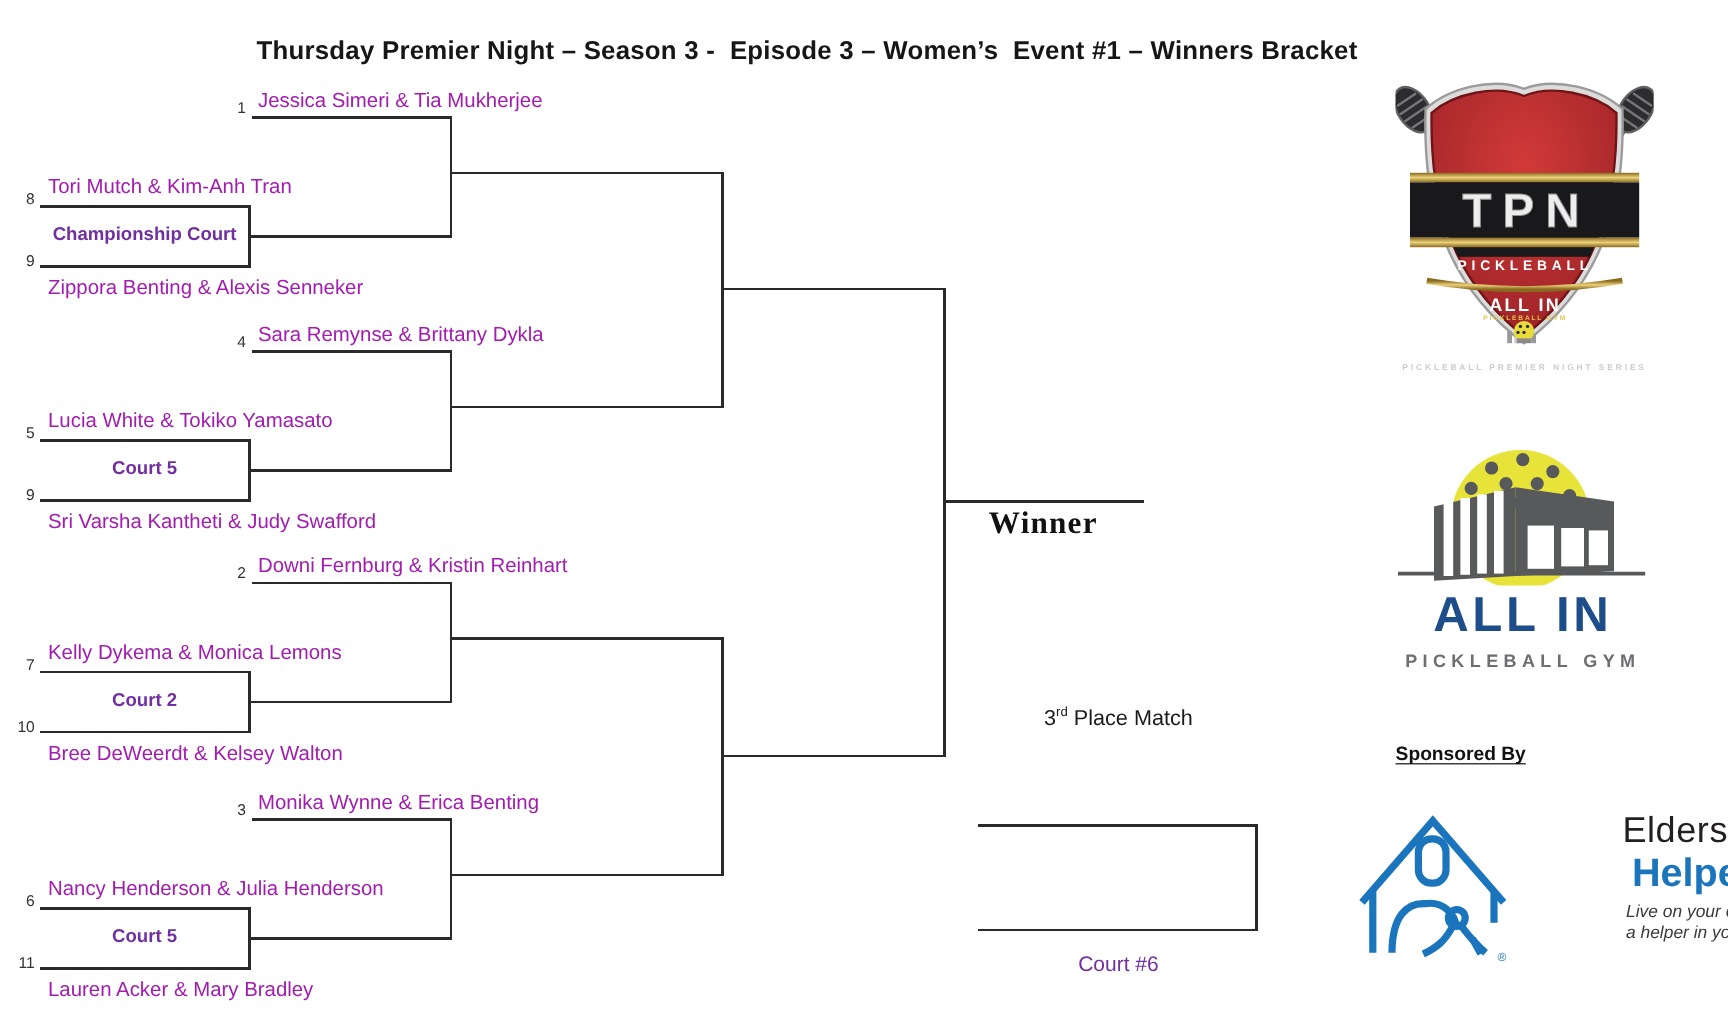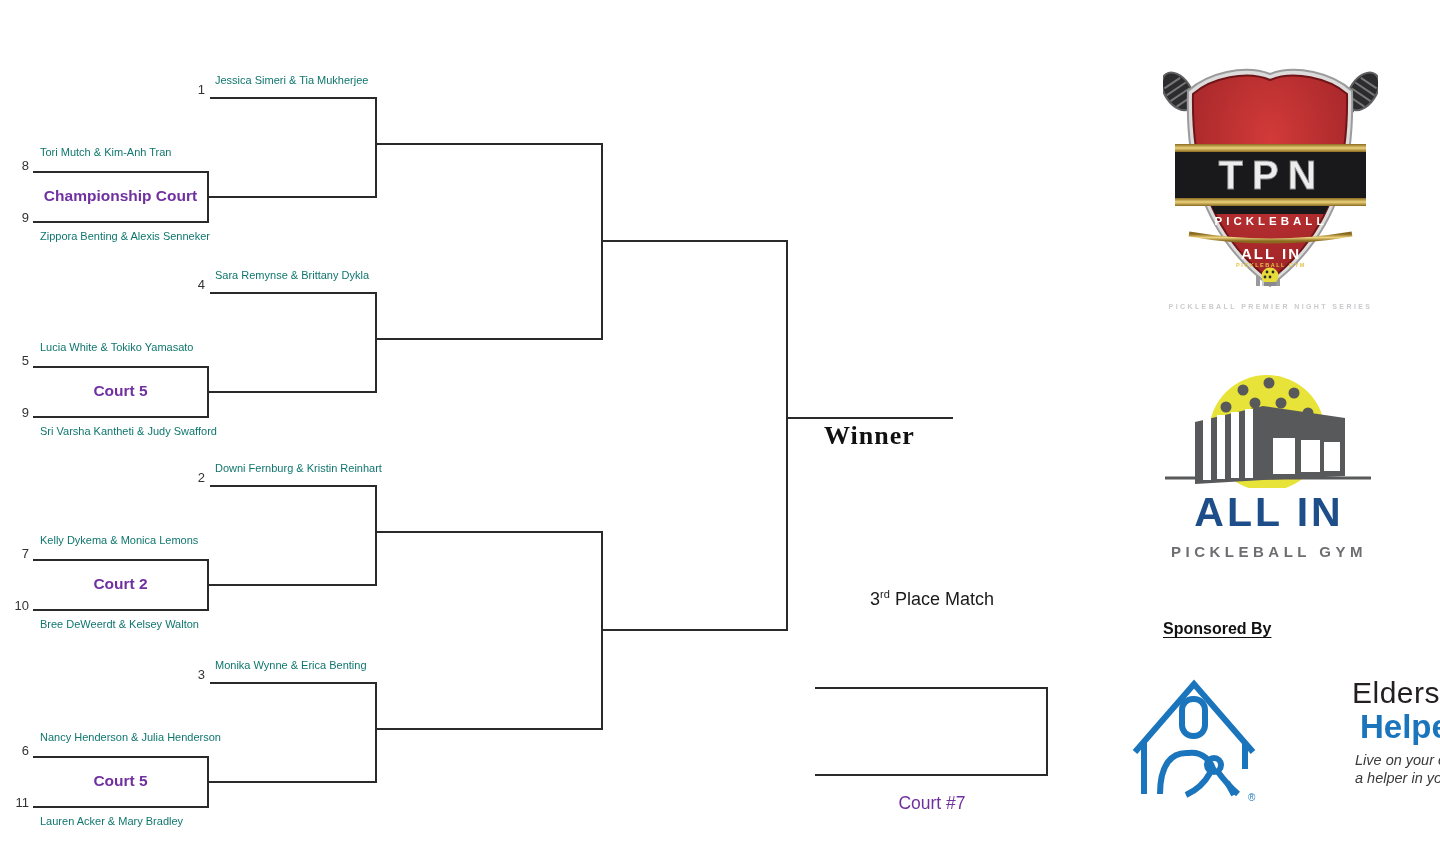--- a/index.html
+++ b/index.html
@@ -4,21 +4,21 @@
 <style>
   html,body{margin:0;padding:0;background:#fff;}
   .stage{position:relative;width:1440px;height:863px;background:#fff;overflow:hidden;
          font-family:"Liberation Sans",sans-serif;color:#1c1c1c;}
   .t{position:absolute;}
   .title{left:0;top:30px;width:1345px;text-align:center;font-size:21.5px;font-weight:600;
          letter-spacing:.2px;white-space:pre;color:#161616;}
   svg.lines{left:0;top:0;width:1440px;height:863px;}
   svg.lines path{stroke:var(--line,#2b2a2b);stroke-width:2;fill:none;shape-rendering:crispEdges;}
   .group{left:0;width:660px;height:180px;}
-  .team{position:absolute;font-size:11px;font-weight:500;color:#0f766e;white-space:nowrap;}
+  .team{position:absolute;font-size:17px;font-weight:500;color:#a21caf;white-space:nowrap;}
   .seed{position:absolute;font-size:13px;font-weight:500;color:#333;text-align:right;width:28px;}
   .team.bye{left:215px;top:0;}
   .seed.bye-seed{left:177px;top:8px;}
   .team.upper{left:40px;top:72px;}
   .seed.upper-seed{left:1px;top:84px;}
   .court{position:absolute;left:33px;top:113px;width:175px;text-align:center;
          font-size:15.5px;font-weight:700;color:var(--court_label,#7030A0);white-space:nowrap;}
   .seed.lower-seed{left:1px;top:136px;}
   .team.lower{left:40px;top:156px;}
   .winner{left:824px;top:421px;font-family:Liberation Serif, serif;font-weight:700;
@@ -39,20 +39,21 @@
   .elders-bottom{left:1360px;top:708px;font-size:33px;font-weight:700;color:var(--helpers_blue,#1b75bc);}
   .elders-tag{left:1355px;top:751px;font-size:14.5px;font-style:italic;font-weight:500;
               color:#3a3a3a;line-height:18px;white-space:nowrap;}
   svg text{font-family:"Liberation Sans",sans-serif;}
 </style>
 </head>
 <body>
 
 <div class="stage">
 
+  <div class="t title">Thursday Premier Night – Season 3 -  Episode 3 – Women’s  Event #1 – Winners Bracket</div>
 
   <svg class="t lines" viewBox="0 0 1440 863">
     <g>
       <path d="M210,98 H377"></path>
         <path d="M33,172 H209"></path>
         <path d="M33,222 H209"></path>
       <path d="M208,172 V222"></path>
         <path d="M208,197 H377"></path>
         <path d="M376,98 V197"></path>
         <path d="M376,144 H603"></path>
@@ -136,21 +137,21 @@
     <div class="seed upper-seed">6</div>
     <div class="court">Court 5</div>
     <div class="seed lower-seed">11</div>
     <div class="team lower">Lauren Acker &amp; Mary Bradley</div>
   </div>
 
   <div class="t winner">Winner</div>
 
   <div class="t third-title"><span>3</span><sup>rd</sup><span> Place Match</span></div>
 
-  <div class="t third-court">Court #7</div>
+  <div class="t third-court">Court #6</div>
 
   <svg class="t" style="left:1163px;top:58px" width="215" height="245" viewBox="0 0 215 245">
     <defs>
       <linearGradient id="gold" x1="0" y1="0" x2="0" y2="1">
         <stop offset="0" stop-color="#8a6a1e"></stop>
           <stop offset="0.5" stop-color="#ecd27c"></stop>
           <stop offset="1" stop-color="#8a6a1e"></stop>
       </linearGradient>
       <radialGradient id="redg" cx="0.5" cy="0.3" r="0.9">
         <stop offset="0" stop-color="#d23a39"></stop>

